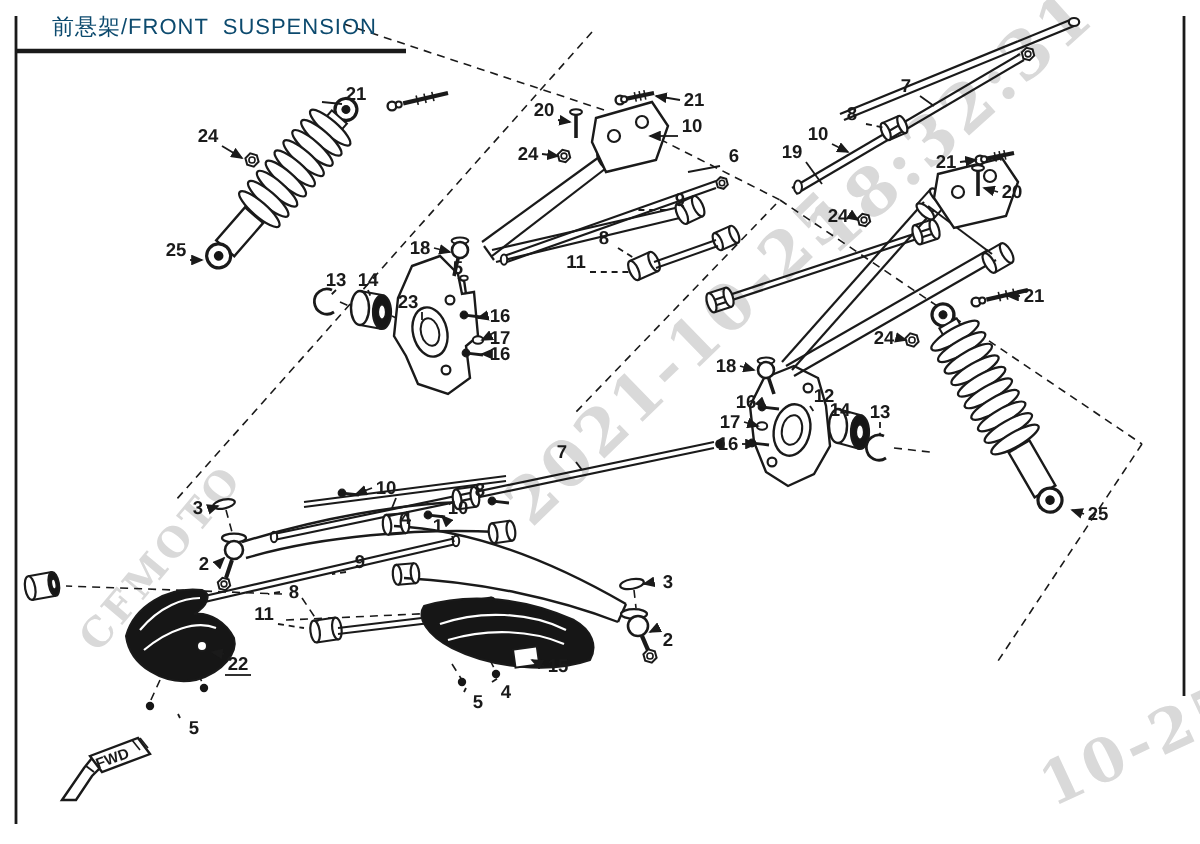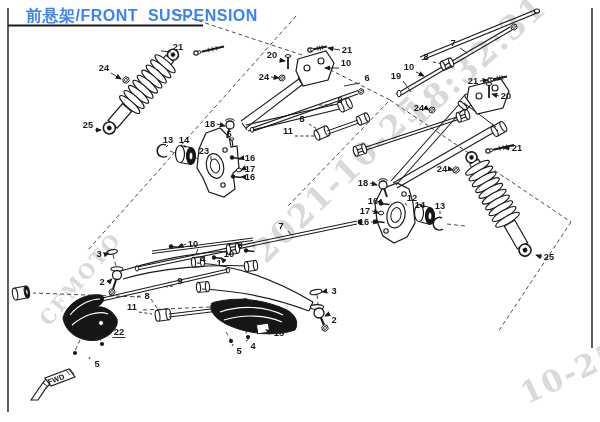--- a/index.html
+++ b/index.html
@@ -1,22 +1,22 @@
 <!DOCTYPE html>
 <html><head>
 <meta charset="utf-8">
 <style>
   html,body{margin:0;padding:0}
   body{width:600px;height:422px;overflow:hidden;background:#ffffff;position:relative;
        font-family:"Liberation Sans",sans-serif}
   .wm{position:absolute;color:#d9d9d9;font-family:"DejaVu Serif",serif;font-weight:bold;
       white-space:nowrap;transform-origin:0 0;z-index:1;letter-spacing:2px;line-height:1}
   #art{position:absolute;left:0;top:0;z-index:2}
-  .title{position:absolute;left:26px;top:6px;z-index:3;font-weight:bold;font-size:16px;
-         white-space:pre;color:#3b82f6;letter-spacing:0.5px}
+  .title{position:absolute;left:26px;top:6px;z-index:3;font-weight:normal;font-size:11px;
+         white-space:pre;color:#0c4a6e;letter-spacing:0.5px}
 </style>
 </head>
 <body>
 
 <div class="title">前悬架/FRONT  SUSPENSION</div>
 <div id="wmlayer">
     <div class="wm" style="left: 398px; top: 108px; font-size: 33px; transform: rotate(-42deg);">18:32:31</div>
     <div class="wm" style="left: 247px; top: 245px; font-size: 32px; transform: rotate(-44deg);">2021-10-25</div>
     <div class="wm" style="left: 36px; top: 316px; font-size: 20px; transform: rotate(-50deg);">CFMOTO</div>
     <div class="wm" style="left: 516px; top: 382px; font-size: 30px; transform: rotate(-25deg);">10-25</div>

